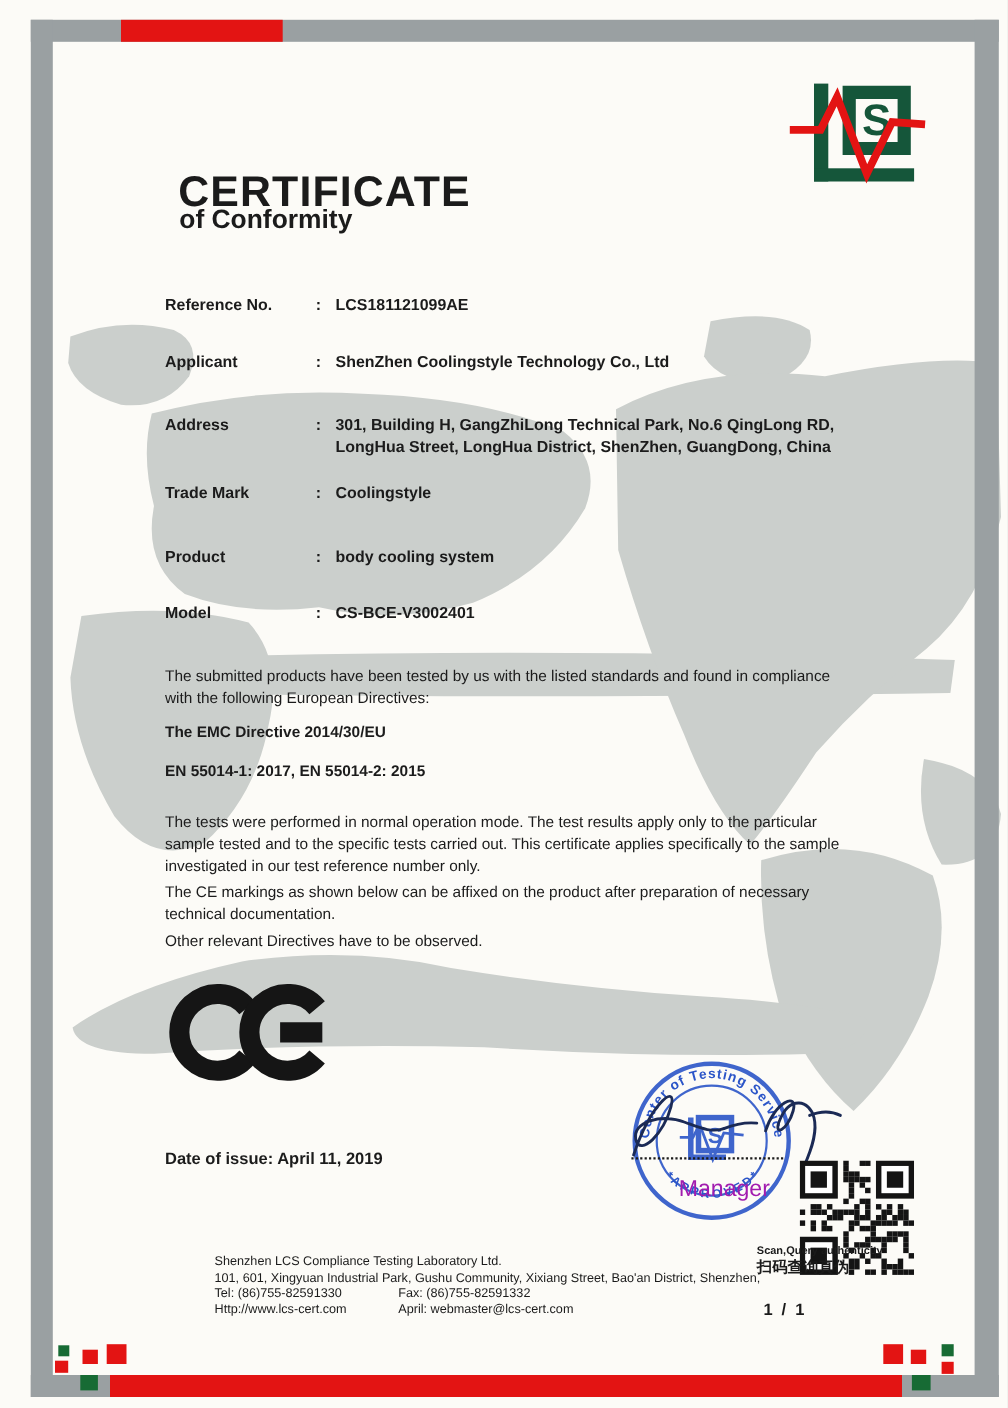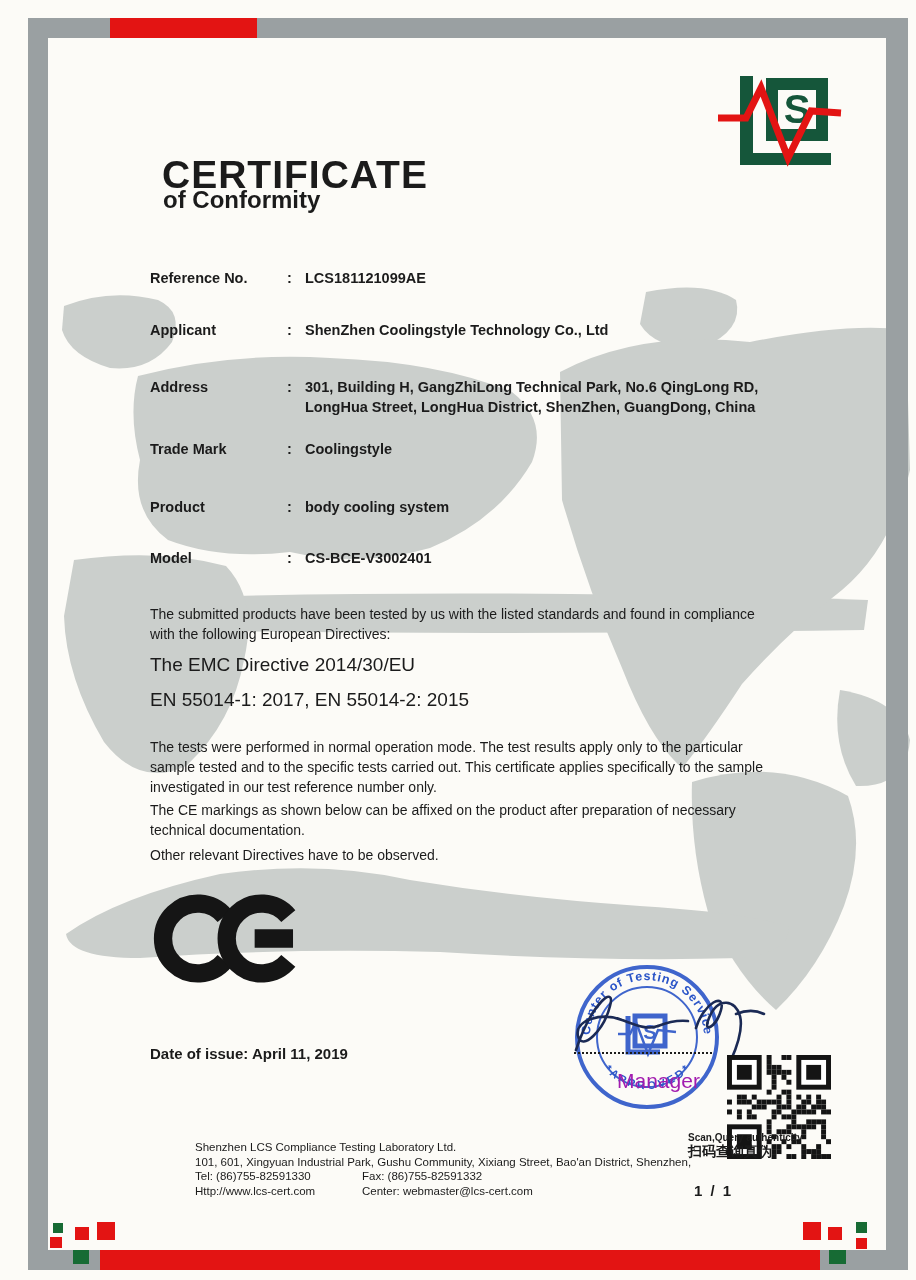--- a/index.html
+++ b/index.html
@@ -19,21 +19,21 @@
   .sq.green{background:#176b34;}
   
   .content{position:absolute;inset:0;z-index:1;}
   .title{position:absolute;left:162px;top:153px;font-size:39px;font-weight:bold;letter-spacing:1px;}
   .subtitle{position:absolute;left:163px;top:186px;font-size:24px;font-weight:bold;}
   .frow{position:absolute;left:150px;width:700px;font-size:14.5px;font-weight:bold;line-height:20px;}
   .frow .lbl{position:absolute;left:0;top:0;width:135px;}
   .frow .col{position:absolute;left:137px;top:0;}
   .frow .val{position:absolute;left:155px;top:0;white-space:pre;}
   .para{position:absolute;left:150px;font-size:14px;line-height:20px;white-space:pre;}
-  .para.b{font-weight:normal;font-size:19px;}
+  .para.b{font-weight:bold;font-size:14px;}
   .dateline{position:absolute;left:150px;top:1045px;font-size:15px;font-weight:bold;}
   .manager{position:absolute;left:617px;top:1069px;font-size:21px;color:#a21caf;z-index:4;}
   .dots{position:absolute;left:574px;top:1052px;width:138px;border-bottom:2px dotted #1c1c1c;z-index:4;}
   .qrwrap{position:absolute;left:727px;top:1055px;width:104px;height:104px;z-index:5;}
   .qrcap{position:absolute;left:688px;width:180px;text-align:left;font-weight:bold;z-index:5;}
   .qrcap.zh{top:1143px;font-size:14px;}
   .qrcap.en{top:1132px;font-size:10px;}
   .pagenum{position:absolute;left:694px;top:1182px;font-size:15px;font-weight:bold;letter-spacing:2px;}
   .footer{position:absolute;left:163px;top:1140px;font-size:11.5px;line-height:14.5px;margin-left:32px;}
   .footer .row{position:relative;}
@@ -321,18 +321,18 @@
 
     <div class="footer">
       <div class="row">Shenzhen LCS Compliance Testing Laboratory Ltd.</div>
       <div class="row">101, 601, Xingyuan Industrial Park, Gushu Community, Xixiang Street, Bao'an District, Shenzhen,</div>
       <div class="row">
         <span>Tel: (86)755-82591330</span>
         <span class="c2">Fax: (86)755-82591332</span>
       </div>
       <div class="row">
         <span>Http://www.lcs-cert.com</span>
-        <span class="c2">Center: webmaster@lcs-cert.com</span>
+        <span class="c2">April: webmaster@lcs-cert.com</span>
       </div>
     </div>
 
   </div>
 </div>
 
 </body></html>

